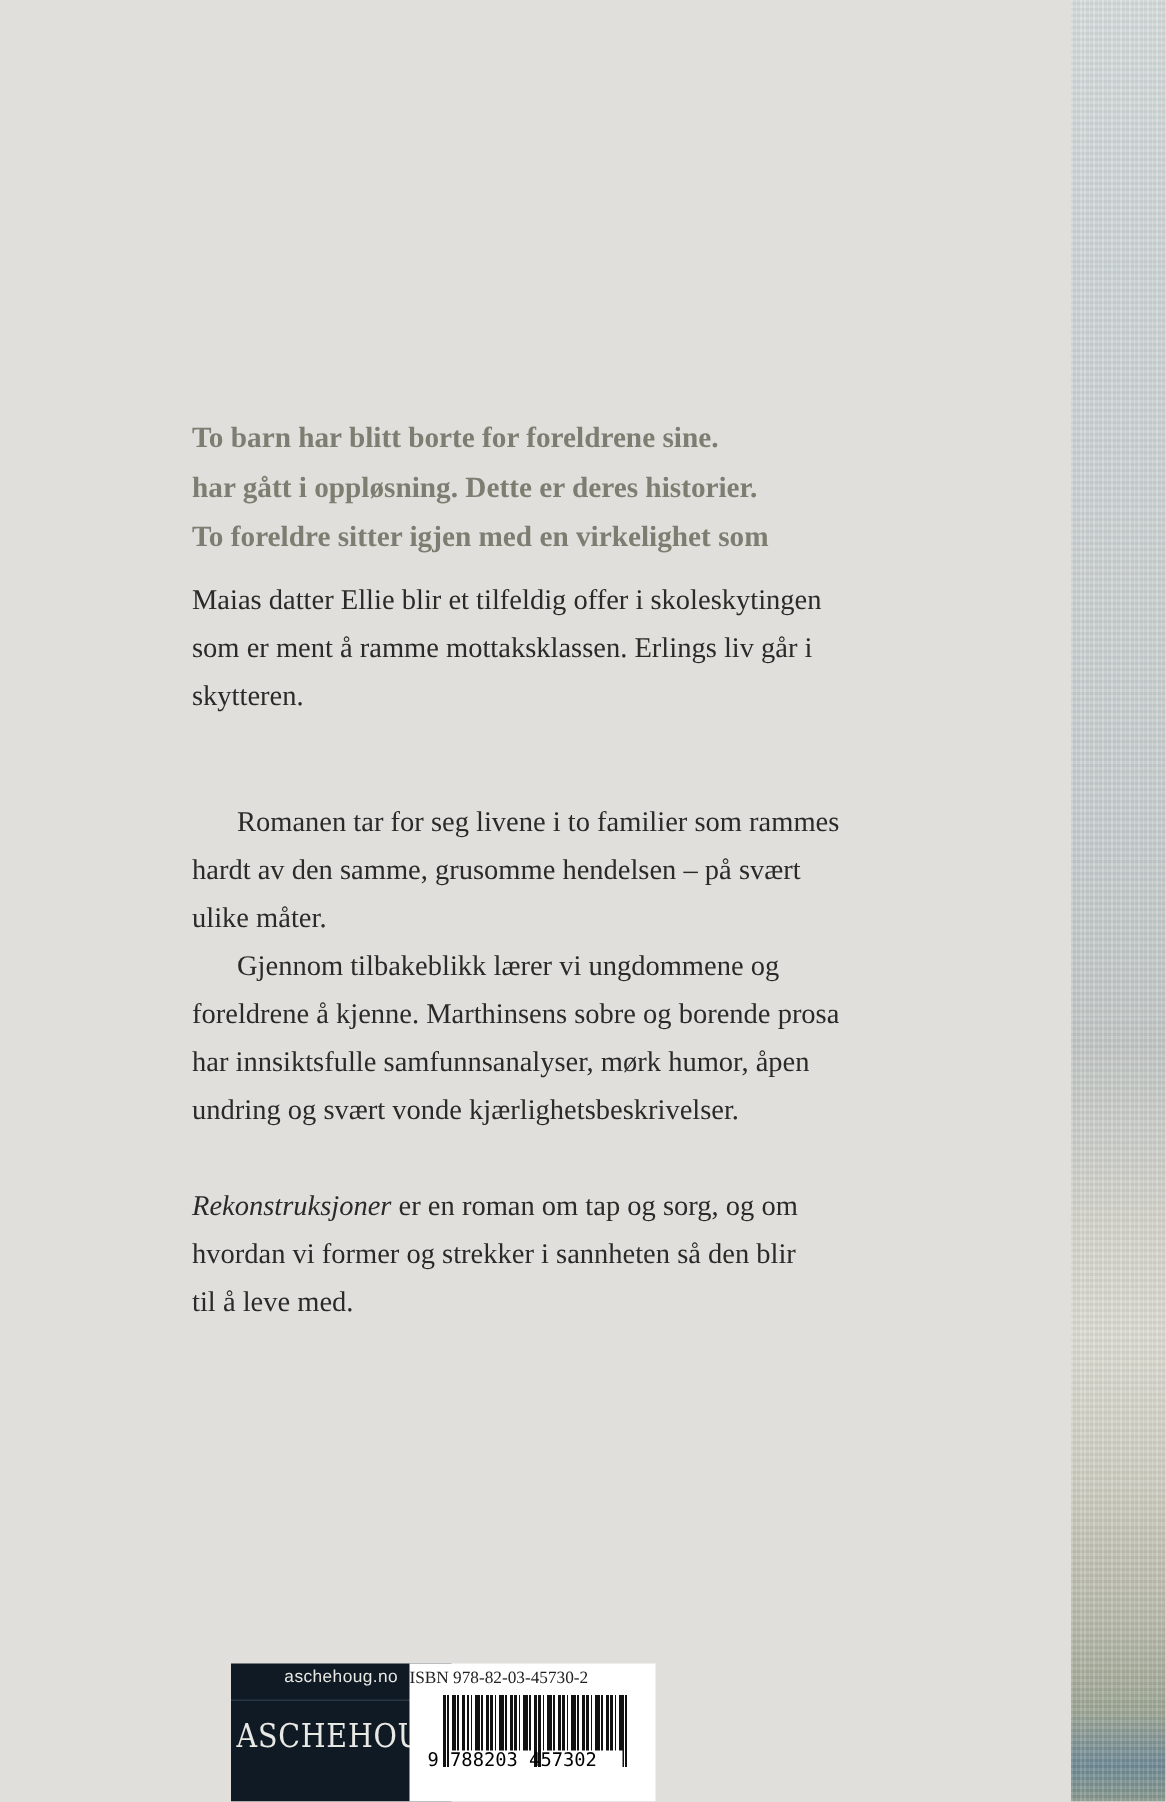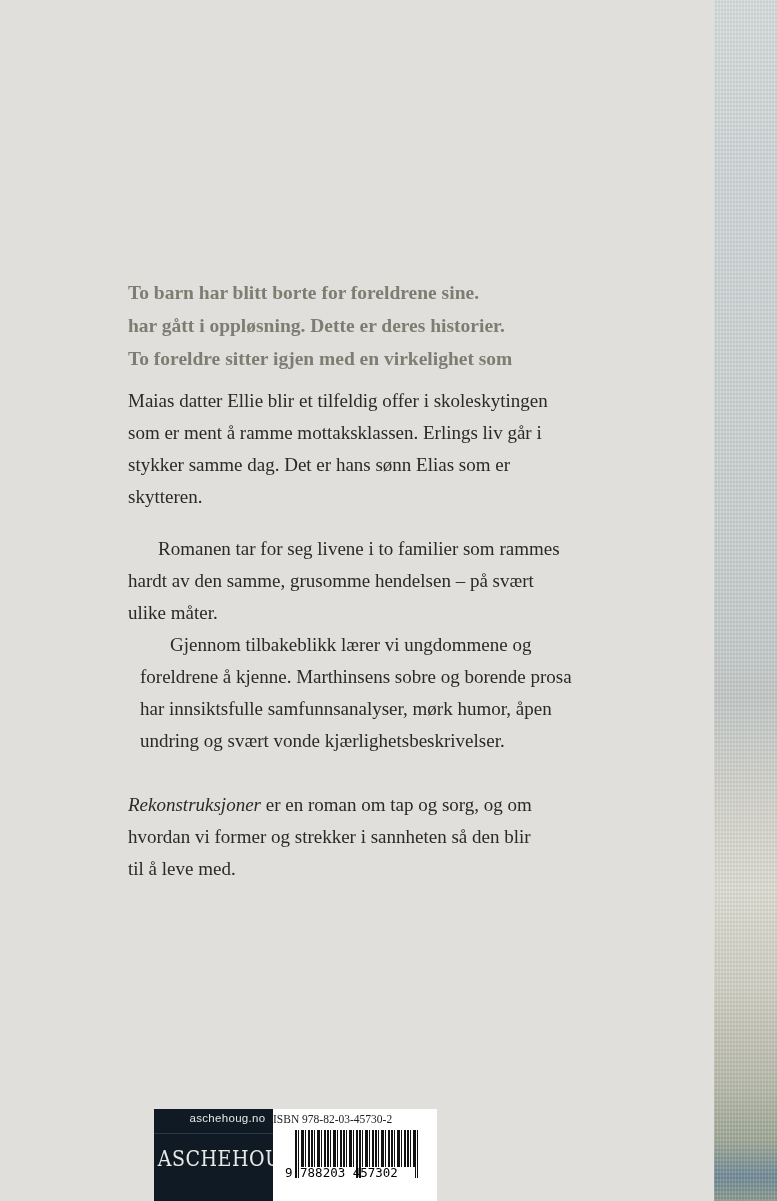--- a/index.html
+++ b/index.html
@@ -28,21 +28,21 @@
   }
   .lead span { display: block; white-space: nowrap; }
   .body-text {
     position: absolute; left: 128px; width: 540px;
     color: #2a2a28; font-size: 19px; line-height: 32px;
   }
   .body-text span.line { display: block; white-space: nowrap; }
   .indent { padding-left: 30px; }
   .p1 { top: 385px; }
   .p2 { top: 533px; }
-  .p3 { top: 629px; margin-left: 12px; }
+  .p3 { top: 629px; }
   .p4 { top: 789px; }
   .italic { font-style: italic; }
 
   .publisher-box {
     position: absolute; left: 125px; top: 1109px; width: 147px; height: 92px;
     background: #0f1a24; color: #e8e8e4; margin-left: 29px;
   }
   .publisher-url {
     position: absolute; left: 0; top: 3px; width: 147px; text-align: center;
     font-family: "Liberation Sans", "DejaVu Sans", sans-serif; font-size: 11.5px; letter-spacing: 0.3px;
@@ -86,21 +86,20 @@
 
 <div class="lead">
   <span>To barn har blitt borte for foreldrene sine.</span>
   <span>har gått i oppløsning. Dette er deres historier.</span>
   <span>To foreldre sitter igjen med en virkelighet som</span>
 </div>
 
 <div class="body-text p1">
   <span class="line">Maias datter Ellie blir et tilfeldig offer i skoleskytingen</span>
   <span class="line">som er ment å ramme mottaksklassen. Erlings liv går i</span>
-  <span class="line">stykker samme dag. Det er hans sønn Elias som er</span>
   <span class="line">skytteren.</span>
 </div>
 
 <div class="body-text p2">
   <span class="line indent">Romanen tar for seg livene i to familier som rammes</span>
   <span class="line">hardt av den samme, grusomme hendelsen – på svært</span>
   <span class="line">ulike måter.</span>
 </div>
 
 <div class="body-text p3">

